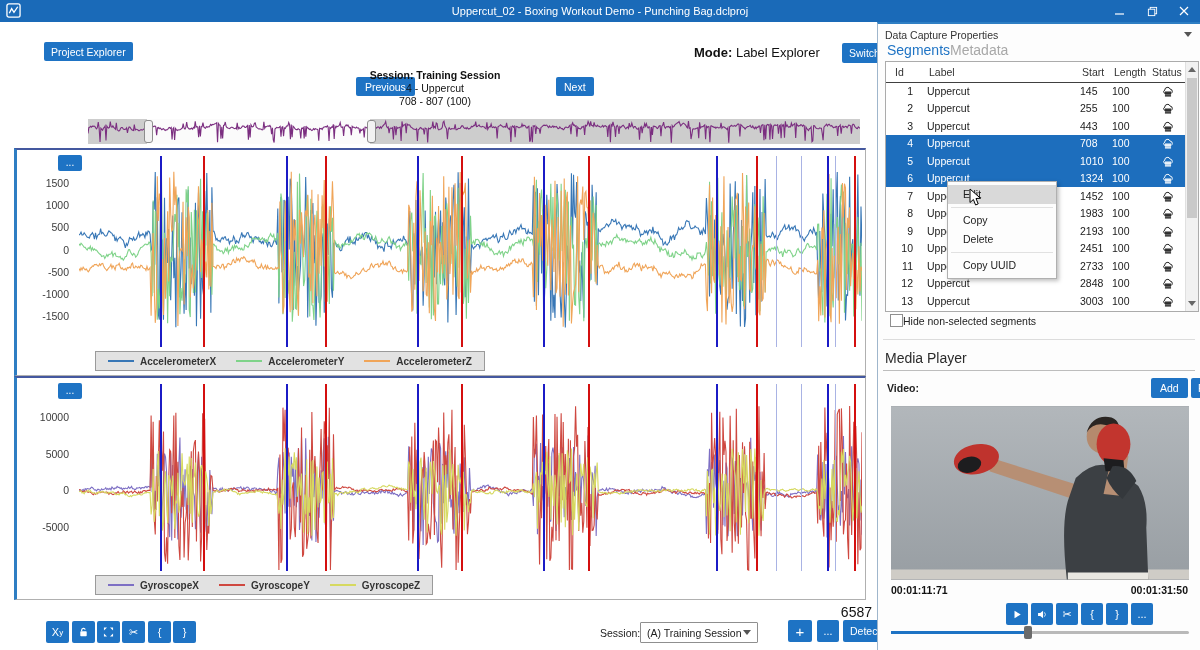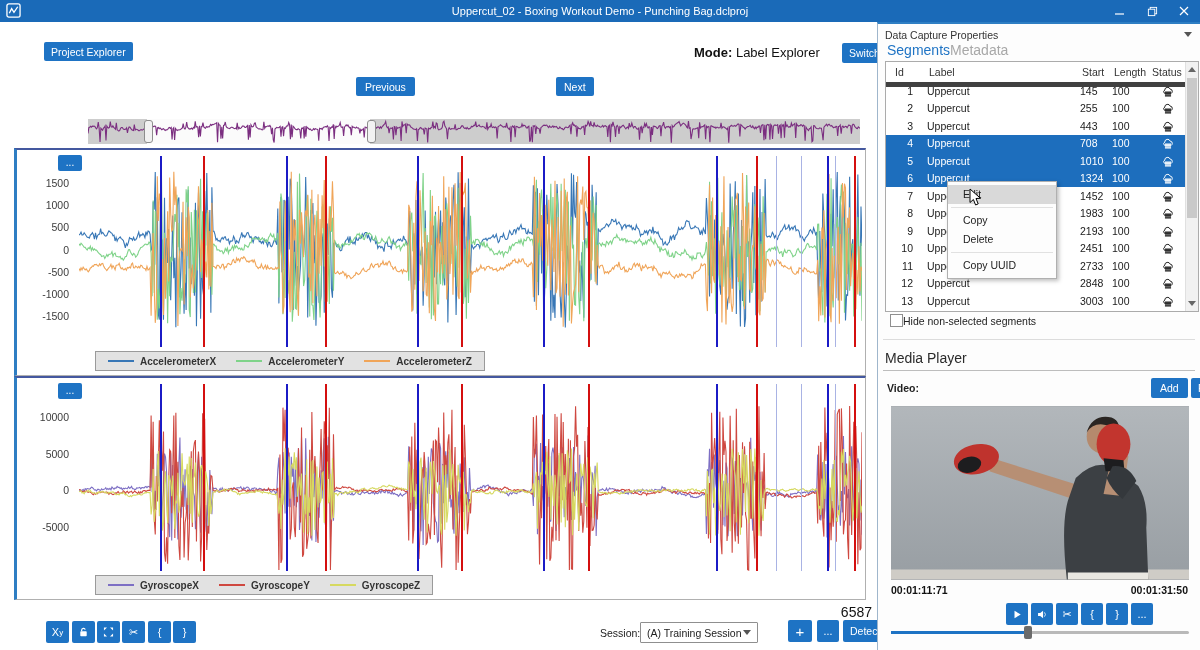--- a/index.html
+++ b/index.html
@@ -62,21 +62,21 @@
   #detect-btn{position:absolute;left:807px;top:620px;height:22px;padding:0 7px;}
   #count{position:absolute;left:790px;top:604px;width:82px;text-align:right;font-size:14px;color:#111;}
   
   #side{position:absolute;left:877px;top:22px;right:0;bottom:0;background:#fdfdfd;border-left:1px solid #9fb6cc;border-top:2px solid #2e7ec3;}
   #dcp-title{position:absolute;left:7px;top:5px;font-size:10.5px;color:#333;}
   #dcp-caret{position:absolute;right:8px;top:8px;}
   .caret{width:0;height:0;border-left:4px solid transparent;border-right:4px solid transparent;border-top:5px solid #555;display:inline-block;}
   #tab-seg{position:absolute;left:9px;top:18px;font-size:14px;color:#1e73c4;}
   #tab-meta{position:absolute;left:72px;top:18px;font-size:14px;color:#a8a8a8;}
   #tablebox{position:absolute;left:7px;top:37px;width:312px;height:249px;border:1px solid #ababab;background:#fff;}
-  #thead{position:absolute;left:0;top:0;right:12px;height:20px;border-bottom:5px solid #404040;
+  #thead{position:absolute;left:0;top:0;right:12px;height:20px;border-bottom:1px solid #404040;
     display:grid;grid-template-columns:41px 153px 32px 38px 36px;align-items:center;font-size:10.5px;color:#333;}
   #thead .h{padding-left:2px;}
   #rows{position:absolute;left:0;top:20px;right:12px;bottom:0;}
   .trow{display:grid;grid-template-columns:41px 153px 32px 38px 36px;align-items:center;height:17.5px;font-size:10.5px;color:#1a1a1a;}
   .trow .c-id{text-align:right;padding-right:14px;}
   .trow .c-status{display:flex;justify-content:center;color:#1a1a1a;}
   .trow.sel{background:#1d6ebd;color:#fff;}
   .trow.sel .c-status{color:#fff;}
   .vscroll{position:absolute;right:0;top:0;bottom:0;width:12px;background:#f1f1f1;border-left:1px solid #e0e0e0;}
   .vthumb{position:absolute;left:1px;right:1px;top:16px;height:140px;background:#c9c9c9;}
@@ -141,20 +141,25 @@
 
 
   <button class="btn" id="pe-btn">Project Explorer</button>
   <div id="mode-wrap">
     <b>Mode:</b>
     <span>Label Explorer</span>
   </div>
   <button class="btn" id="switch-btn">Switch modes</button>
 
   <button class="btn" id="prev-btn">Previous</button>
+  <div id="sess-block">
+    <div class="b">Session: Training Session</div>
+    <div>4 - Uppercut</div>
+    <div>708 - 807 (100)</div>
+  </div>
   <button class="btn" id="next-btn">Next</button>
 
   <div id="overview">
     <div id="ovsel" style="left: 58.672px; width: 223.108px;"></div>
     <svg id="ovsvg" class="wave" viewBox="0 0 1000 100" preserveAspectRatio="none">
         <polyline points="0.0,57.5 1.1,34.4 2.2,32.8 3.3,29.5 4.4,32.8 5.6,28.5 6.7,29.4 7.8,28.3 8.9,29.5 10.0,35.7 11.1,39.5 12.2,33.7 13.3,12.1 14.4,36.5 15.6,91.5 16.7,37.1 17.8,41.7 18.9,44.8 20.0,36.7 21.1,34.0 22.2,27.9 23.3,85.7 24.4,27.8 25.6,34.0 26.7,35.9 27.8,33.4 28.9,9.9 30.0,31.0 31.1,32.8 32.2,27.1 33.3,33.2 34.4,36.8 35.6,40.9 36.7,15.4 37.8,43.8 38.9,45.5 40.0,48.4 41.1,45.7 42.2,37.0 43.3,34.0 44.4,34.2 45.6,39.4 46.7,41.8 47.8,41.6 48.9,40.3 50.0,35.5 51.1,56.0 52.2,38.8 53.3,31.6 54.4,32.8 55.6,38.6 56.7,43.1 57.8,44.5 58.9,46.0 60.0,21.9 61.1,44.0 62.2,40.4 63.3,42.4 64.4,43.2 65.6,46.8 66.7,46.7 67.8,43.6 68.9,42.3 70.0,44.5 71.1,42.7 72.2,40.8 73.3,36.1 74.4,35.0 75.6,28.4 76.7,23.4 77.8,20.3 78.9,19.9 80.0,21.2 81.1,26.1 82.2,25.6 83.3,29.4 84.4,30.3 85.6,29.6 86.7,27.6 87.8,31.8 88.9,65.1 90.0,35.8 91.1,34.2 92.2,38.8 93.3,35.8 94.4,39.0 95.6,43.3 96.7,40.3 97.8,39.0 98.9,42.2 100.0,46.0 101.1,43.2 102.2,43.3 103.3,41.7 104.4,35.7 105.6,33.6 106.7,37.6 107.8,34.0 108.9,82.3 110.0,39.2 111.1,34.9 112.2,83.8 113.3,37.7 114.4,42.1 115.6,45.8 116.7,43.5 117.8,43.8 118.9,42.9 120.0,42.2 121.1,37.4 122.2,36.1 123.3,18.1 124.4,36.0 125.6,39.9 126.7,34.1 127.8,12.0 128.9,32.4 130.0,36.6 131.1,40.6 132.2,38.8 133.3,39.5 134.4,36.0 135.6,40.9 136.7,33.1 137.8,35.9 138.9,9.2 140.0,32.4 141.1,29.5 142.2,32.6 143.3,72.9 144.4,27.5 145.6,70.2 146.7,30.7 147.8,30.9 148.9,14.8 150.0,31.7 151.1,35.0 152.2,36.7 153.3,30.2 154.4,33.2 155.6,30.3 156.7,32.4 157.8,27.4 158.9,21.8 160.0,25.4 161.1,21.6 162.2,22.8 163.3,20.6 164.4,18.9 165.6,18.0 166.7,15.2 167.8,92.6 168.9,18.3 170.0,23.5 171.1,25.4 172.2,78.8 173.3,30.9 174.4,77.8 175.6,25.8 176.7,24.3 177.8,12.0 178.9,29.4 180.0,34.3 181.1,36.3 182.2,37.1 183.3,38.3 184.4,35.9 185.6,33.1 186.7,32.8 187.8,34.7 188.9,36.7 190.0,38.6 191.1,36.6 192.2,39.5 193.3,15.8 194.4,39.9 195.6,33.2 196.7,38.3 197.8,37.2 198.9,34.0 200.0,28.3 201.1,28.4 202.2,29.0 203.3,33.9 204.4,33.9 205.6,29.5 206.7,26.1 207.8,83.1 208.9,23.9 210.0,74.3 211.1,23.3 212.2,30.3 213.3,31.2 214.4,29.0 215.6,16.9 216.7,15.7 217.8,31.7 218.9,34.6 220.0,37.4 221.1,39.4 222.2,39.3 223.3,39.9 224.4,41.0 225.6,43.5 226.7,42.7 227.8,11.6 228.9,37.0 230.0,30.5 231.1,31.0 232.2,28.5 233.3,27.1 234.4,29.8 235.6,25.6 236.7,32.1 237.8,61.0 238.9,34.9 240.0,83.6 241.1,94.1 242.2,40.0 243.3,37.0 244.4,33.3 245.6,35.0 246.7,34.9 247.8,32.8 248.9,29.6 250.0,70.9 251.1,33.3 252.2,30.9 253.3,68.4 254.4,35.8 255.6,37.8 256.7,30.8 257.8,27.5 258.9,28.0 260.0,14.4 261.1,22.9 262.2,80.4 263.3,22.3 264.4,72.5 265.6,28.6 266.7,31.9 267.8,37.5 268.9,40.8 270.0,42.6 271.1,42.8 272.2,38.5 273.3,40.7 274.4,42.1 275.6,78.0 276.7,37.0 277.8,38.0 278.9,34.4 280.0,78.0 281.1,28.4 282.2,71.1 283.3,31.3 284.4,35.0 285.6,37.8 286.7,41.8 287.8,40.1 288.9,43.6 290.0,46.2 291.1,43.3 292.2,38.4 293.3,42.6 294.4,38.6 295.6,40.3 296.7,41.3 297.8,43.3 298.9,86.6 300.0,37.2 301.1,39.0 302.2,37.7 303.3,41.9 304.4,35.7 305.6,31.8 306.7,31.5 307.8,30.5 308.9,32.1 310.0,27.2 311.1,32.5 312.2,87.6 313.3,34.1 314.4,37.4 315.6,32.1 316.7,33.4 317.8,21.6 318.9,80.0 320.0,29.2 321.1,34.9 322.2,28.7 323.3,30.4 324.4,28.4 325.6,25.1 326.7,14.7 327.8,31.9 328.9,33.8 330.0,31.7 331.1,67.9 332.2,33.2 333.3,27.8 334.4,23.5 335.6,27.8 336.7,23.6 337.8,30.7 338.9,35.6 340.0,34.4 341.1,64.7 342.2,29.7 343.3,33.6 344.4,32.2 345.6,35.5 346.7,36.8 347.8,32.1 348.9,36.0 350.0,35.1 351.1,38.5 352.2,57.2 353.3,41.9 354.4,45.5 355.6,42.3 356.7,38.7 357.8,74.0 358.9,32.7 360.0,33.0 361.1,34.4 362.2,39.9 363.3,92.0 364.4,40.8 365.6,38.4 366.7,42.2 367.8,38.2 368.9,13.7 370.0,55.9 371.1,32.0 372.2,31.1 373.3,36.5 374.4,33.9 375.6,31.3 376.7,32.6 377.8,37.9 378.9,31.3 380.0,36.8 381.1,30.0 382.2,27.1 383.3,22.7 384.4,19.7 385.6,10.0 386.7,29.2 387.8,34.4 388.9,32.0 390.0,56.4 391.1,37.5 392.2,36.1 393.3,37.8 394.4,35.4 395.6,81.8 396.7,30.4 397.8,31.5 398.9,65.0 400.0,32.5 401.1,37.0 402.2,35.1 403.3,34.0 404.4,32.4 405.6,88.0 406.7,9.8 407.8,29.1 408.9,23.9 410.0,23.7 411.1,20.7 412.2,56.7 413.3,20.1 414.4,24.5 415.6,23.3 416.7,23.7 417.8,30.4 418.9,33.9 420.0,35.5 421.1,39.3 422.2,40.9 423.3,41.1 424.4,42.8 425.6,39.1 426.7,87.7 427.8,41.5 428.9,40.7 430.0,36.1 431.1,34.3 432.2,38.9 433.3,40.5 434.4,39.6 435.6,62.1 436.7,36.2 437.8,38.1 438.9,39.6 440.0,93.8 441.1,36.6 442.2,38.6 443.3,39.4 444.4,34.3 445.6,33.1 446.7,10.8 447.8,35.4 448.9,29.8 450.0,35.5 451.1,16.0 452.2,18.5 453.3,38.9 454.4,43.4 455.6,42.2 456.7,40.1 457.8,39.1 458.9,33.2 460.0,13.0 461.1,9.0 462.2,27.0 463.3,33.3 464.4,38.9 465.6,81.2 466.7,42.1 467.8,34.7 468.9,40.1 470.0,41.2 471.1,38.5 472.2,39.1 473.3,38.8 474.4,39.2 475.6,21.3 476.7,42.7 477.8,42.8 478.9,40.0 480.0,37.6 481.1,37.7 482.2,36.7 483.3,31.7 484.4,26.7 485.6,28.2 486.7,34.6 487.8,37.3 488.9,35.7 490.0,39.6 491.1,34.0 492.2,38.1 493.3,40.1 494.4,38.1 495.6,36.2 496.7,29.4 497.8,31.4 498.9,29.1 500.0,24.7 501.1,26.7 502.2,10.5 503.3,30.7 504.4,30.0 505.6,25.5 506.7,24.1 507.8,30.3 508.9,30.8 510.0,31.5 511.1,29.4 512.2,30.8 513.3,31.7 514.4,36.8 515.6,39.0 516.7,13.4 517.8,41.1 518.9,33.9 520.0,30.8 521.1,31.3 522.2,20.0 523.3,32.6 524.4,34.7 525.6,30.9 526.7,35.0 527.8,32.0 528.9,33.9 530.0,78.2 531.1,31.5 532.2,28.6 533.3,26.4 534.4,23.4 535.6,27.4 536.7,28.6 537.8,32.2 538.9,31.5 540.0,29.6 541.1,32.7 542.2,15.8 543.3,32.7 544.4,37.8 545.6,41.4 546.7,34.7 547.8,91.8 548.9,31.7 550.0,27.5 551.1,33.3 552.2,28.9 553.3,72.4 554.4,29.7 555.6,30.0 556.7,32.2 557.8,35.1 558.9,34.9 560.0,32.0 561.1,32.1 562.2,19.9 563.3,29.4 564.4,24.9 565.6,25.8 566.7,28.7 567.8,35.2 568.9,36.5 570.0,30.6 571.1,28.5 572.2,91.0 573.3,83.3 574.4,30.7 575.6,92.8 576.7,27.3 577.8,29.3 578.9,26.2 580.0,59.9 581.1,31.8 582.2,36.3 583.3,38.2 584.4,38.6 585.6,58.6 586.7,34.5 587.8,31.5 588.9,28.3 590.0,25.4 591.1,24.6 592.2,26.8 593.3,24.4 594.4,25.2 595.6,31.0 596.7,34.2 597.8,28.1 598.9,31.9 600.0,33.5 601.1,31.0 602.2,27.4 603.3,33.3 604.4,29.6 605.6,31.5 606.7,29.8 607.8,34.3 608.9,38.8 610.0,37.7 611.1,32.1 612.2,35.7 613.3,38.4 614.4,38.2 615.6,42.8 616.7,40.5 617.8,34.6 618.9,32.1 620.0,33.3 621.1,35.0 622.2,34.2 623.3,28.0 624.4,24.7 625.6,60.8 626.7,22.6 627.8,15.2 628.9,24.9 630.0,23.8 631.1,29.0 632.2,27.6 633.3,71.0 634.4,32.9 635.6,37.8 636.7,37.8 637.8,40.1 638.9,37.4 640.0,31.0 641.1,32.5 642.2,29.0 643.3,64.1 644.4,25.3 645.6,27.7 646.7,23.3 647.8,10.2 648.9,18.1 650.0,30.0 651.1,9.7 652.2,25.0 653.3,25.7 654.4,30.1 655.6,13.5 656.7,27.6 657.8,27.6 658.9,30.2 660.0,25.0 661.1,29.1 662.2,29.1 663.3,32.1 664.4,33.0 665.6,29.3 666.7,25.6 667.8,32.1 668.9,28.0 670.0,26.6 671.1,29.2 672.2,31.5 673.3,72.2 674.4,27.9 675.6,24.9 676.7,92.9 677.8,22.5 678.9,27.4 680.0,11.9 681.1,26.0 682.2,32.4 683.3,72.3 684.4,29.7 685.6,25.7 686.7,32.2 687.8,60.0 688.9,30.7 690.0,34.4 691.1,30.8 692.2,27.1 693.3,25.0 694.4,29.4 695.6,34.9 696.7,39.2 697.8,34.6 698.9,31.9 700.0,37.7 701.1,16.1 702.2,31.7 703.3,29.3 704.4,16.0 705.6,28.8 706.7,35.2 707.8,29.7 708.9,29.7 710.0,35.6 711.1,39.6 712.2,40.6 713.3,36.7 714.4,82.4 715.6,34.0 716.7,30.0 717.8,57.0 718.9,33.0 720.0,33.9 721.1,18.5 722.2,28.7 723.3,18.4 724.4,30.8 725.6,36.1 726.7,30.4 727.8,33.8 728.9,92.0 730.0,32.6 731.1,63.6 732.2,29.1 733.3,28.7 734.4,30.5 735.6,31.1 736.7,35.9 737.8,37.8 738.9,32.6 740.0,26.9 741.1,26.5 742.2,68.4 743.3,28.8 744.4,25.5 745.6,12.6 746.7,31.3 747.8,36.7 748.9,31.6 750.0,30.7 751.1,31.3 752.2,29.7 753.3,34.9 754.4,31.4 755.6,94.8 756.7,26.6 757.8,32.1 758.9,30.0 760.0,24.4 761.1,20.9 762.2,18.7 763.3,16.0 764.4,14.3 765.6,10.2 766.7,19.2 767.8,27.7 768.9,23.1 770.0,19.9 771.1,16.4 772.2,18.6 773.3,21.3 774.4,25.2 775.6,32.2 776.7,35.3 777.8,8.4 778.9,37.3 780.0,35.5 781.1,80.3 782.2,62.9 783.3,40.7 784.4,39.5 785.6,39.7 786.7,40.1 787.8,37.3 788.9,37.1 790.0,35.0 791.1,76.4 792.2,13.2 793.3,35.9 794.4,31.9 795.6,30.7 796.7,30.8 797.8,26.7 798.9,23.7 800.0,80.7 801.1,29.5 802.2,34.1 803.3,29.9 804.4,31.5 805.6,92.9 806.7,27.6 807.8,27.3 808.9,30.5 810.0,31.3 811.1,34.4 812.2,31.8 813.3,37.4 814.4,33.1 815.6,33.2 816.7,35.7 817.8,35.2 818.9,35.0 820.0,15.0 821.1,36.6 822.2,32.3 823.3,31.1 824.4,33.0 825.6,35.9 826.7,38.8 827.8,42.0 828.9,35.3 830.0,95.0 831.1,30.8 832.2,28.8 833.3,25.0 834.4,27.7 835.6,28.3 836.7,27.8 837.8,25.8 838.9,29.5 840.0,26.9 841.1,22.0 842.2,19.9 843.3,21.1 844.4,69.6 845.6,22.4 846.7,25.6 847.8,29.5 848.9,33.2 850.0,34.7 851.1,39.9 852.2,35.6 853.3,33.0 854.4,30.5 855.6,30.0 856.7,28.6 857.8,25.3 858.9,32.2 860.0,34.3 861.1,28.1 862.2,34.8 863.3,38.7 864.4,32.4 865.6,38.3 866.7,32.4 867.8,34.3 868.9,28.2 870.0,27.9 871.1,56.1 872.2,28.0 873.3,23.4 874.4,23.4 875.6,84.8 876.7,23.3 877.8,81.3 878.9,26.0 880.0,21.8 881.1,24.1 882.2,22.6 883.3,82.9 884.4,21.7 885.6,26.5 886.7,79.6 887.8,30.0 888.9,24.9 890.0,23.5 891.1,25.9 892.2,24.6 893.3,22.9 894.4,59.2 895.6,27.1 896.7,24.3 897.8,77.1 898.9,22.9 900.0,27.5 901.1,23.6 902.2,74.4 903.3,9.0 904.4,29.3 905.6,24.2 906.7,30.7 907.8,33.0 908.9,30.5 910.0,31.5 911.1,16.4 912.2,27.7 913.3,24.1 914.4,21.5 915.6,17.7 916.7,76.2 917.8,19.0 918.9,24.7 920.0,29.2 921.1,26.0 922.2,27.0 923.3,22.5 924.4,23.5 925.6,28.9 926.7,23.9 927.8,26.7 928.9,87.1 930.0,32.0 931.1,37.9 932.2,42.6 933.3,46.4 934.4,38.7 935.6,37.3 936.7,32.1 937.8,90.8 938.9,87.1 940.0,26.2 941.1,26.9 942.2,32.4 943.3,37.0 944.4,38.1 945.6,38.7 946.7,38.5 947.8,35.5 948.9,37.2 950.0,37.1 951.1,57.3 952.2,84.9 953.3,32.4 954.4,28.2 955.6,24.2 956.7,20.6 957.8,27.8 958.9,23.0 960.0,20.6 961.1,25.6 962.2,28.6 963.3,26.0 964.4,30.2 965.6,35.0 966.7,32.3 967.8,34.4 968.9,29.5 970.0,30.0 971.1,67.8 972.2,30.0 973.3,29.4 974.4,24.2 975.6,58.7 976.7,30.8 977.8,28.0 978.9,33.9 980.0,32.5 981.1,29.4 982.2,30.3 983.3,34.8 984.4,29.0 985.6,24.0 986.7,26.0 987.8,27.1 988.9,58.9 990.0,25.2 991.1,20.7 992.2,22.4 993.3,30.3 994.4,33.5 995.6,37.5 996.7,38.2 997.8,31.3 998.9,34.4 1000.0,37.4" fill="none" stroke="#7b2e80" stroke-width="1.1" vector-effect="non-scaling-stroke"></polyline>
       </svg>
     <div class="ov-handle" id="ovh1" style="left: 55.672px;"></div>
     <div class="ov-handle" id="ovh2" style="left: 278.78px;"></div>
   </div>

